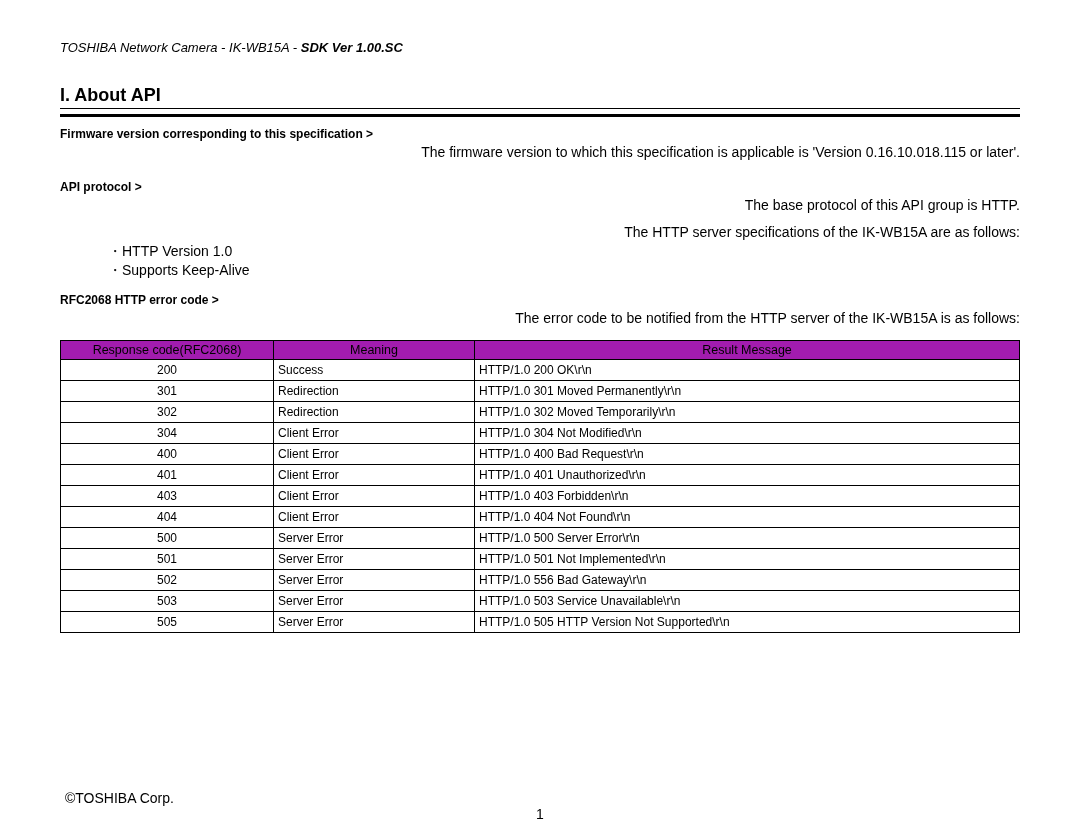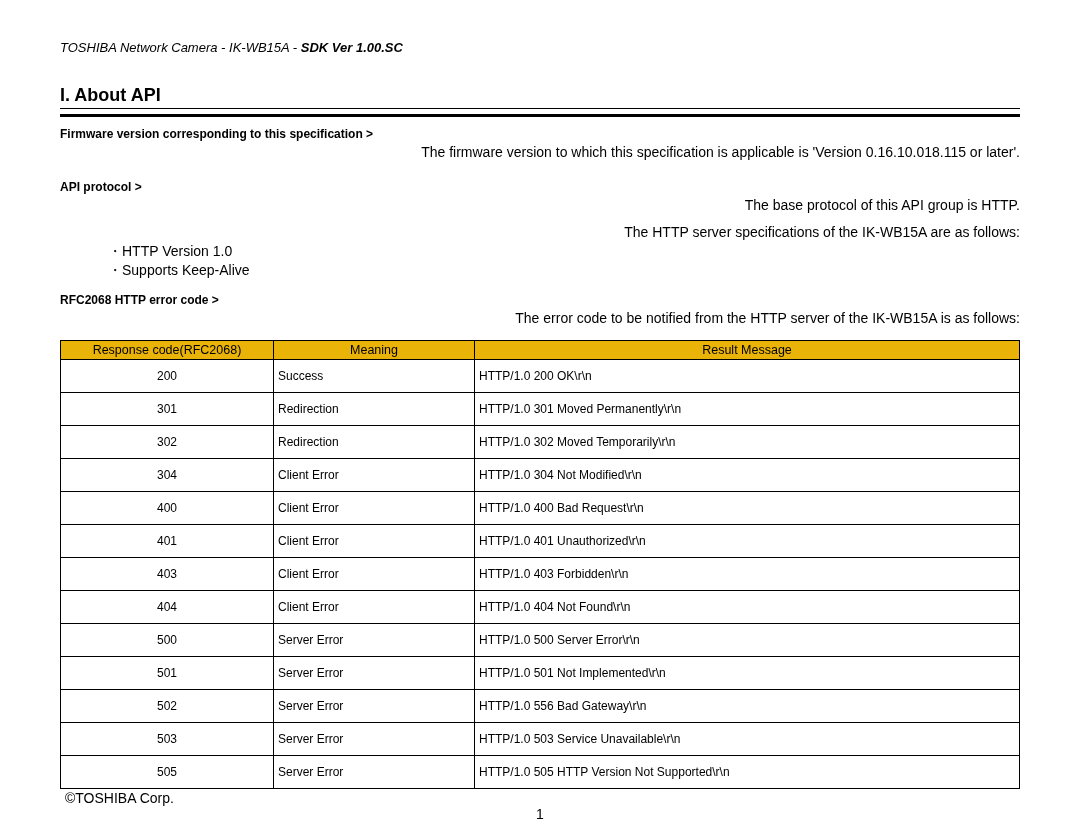--- a/index.html
+++ b/index.html
@@ -56,29 +56,29 @@
       line-height: 1.35;
       margin-bottom: 14px;
     }
     table {
       border-collapse: collapse;
       width: 100%;
       font-size: 12.5px;
       margin-top: 2px;
     }
     th {
-      background: #eab308;
+      background: #a21caf;
       border: 1px solid black;
       font-weight: normal;
       padding: 2px 6px;
       text-align: center;
     }
     td {
       border: 1px solid black;
-      padding: 9px 6px;
+      padding: 3px 6px;
       font-size: 12px;
     }
     td.code-col { text-align: center; width: 200px; }
     td.meaning-col { width: 190px; padding-left: 4px;}
     td.msg-col { padding-left: 4px;}
     .footer {
       position: absolute;
       bottom: 12px;
       left: 60px;
       right: 60px;

